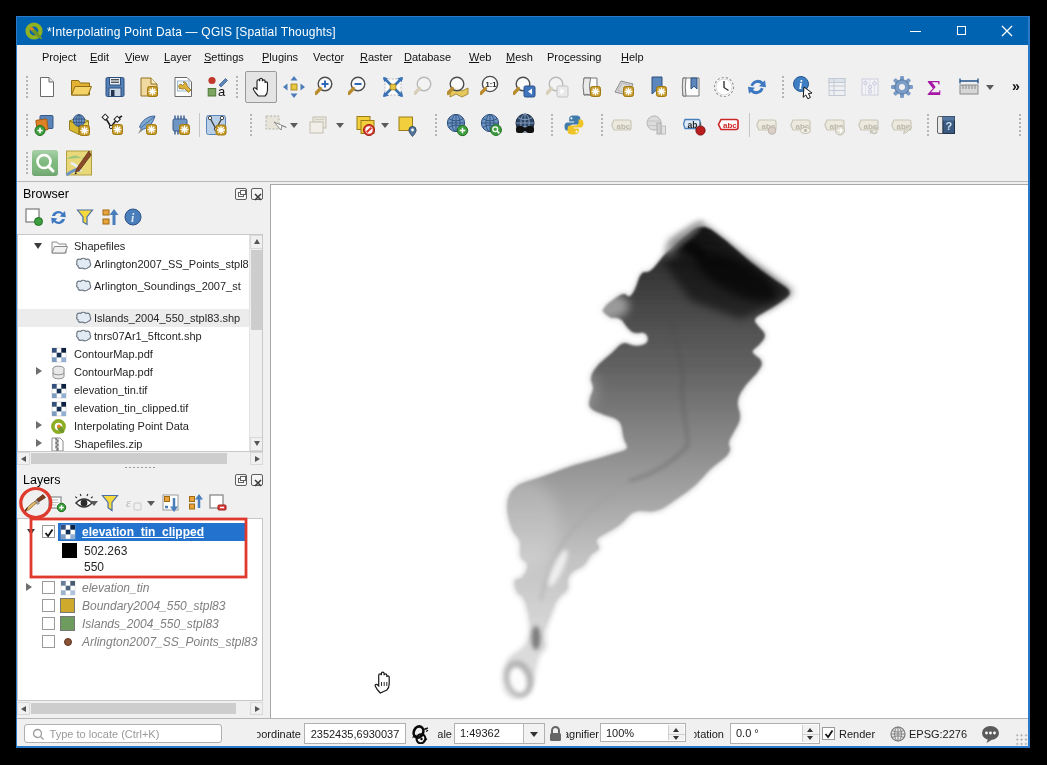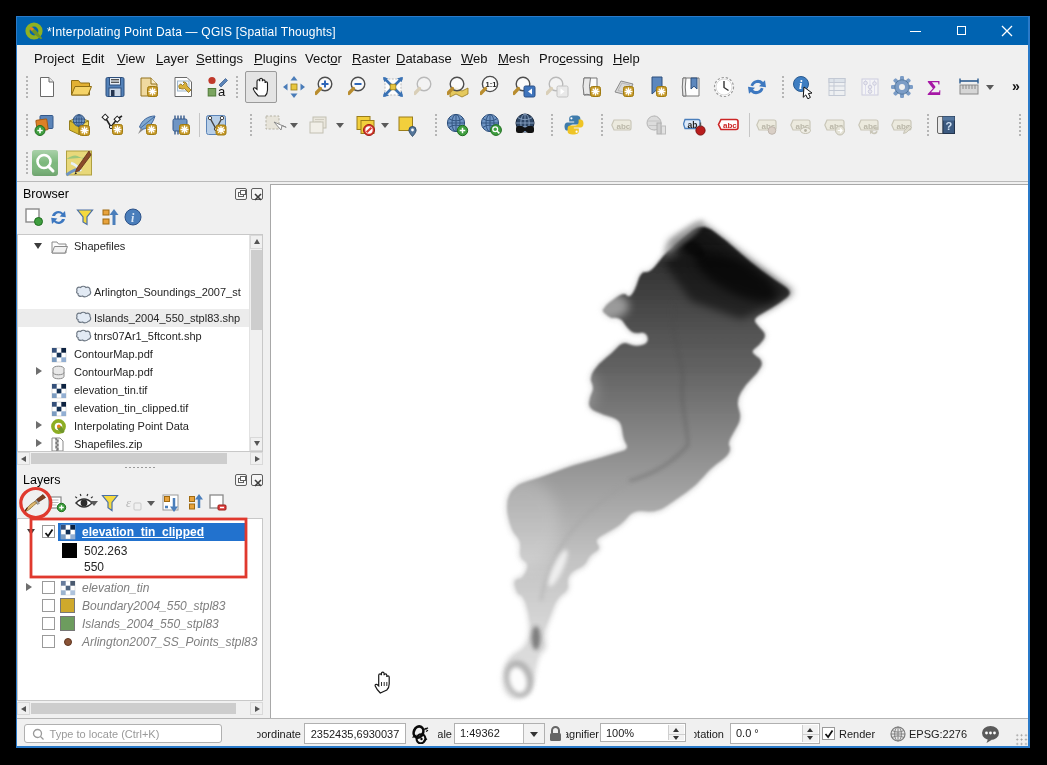--- a/index.html
+++ b/index.html
@@ -1,19 +1,19 @@
 <!DOCTYPE html>
 <html><head><meta charset="utf-8"><style>
 *{margin:0;padding:0;box-sizing:border-box}
 html,body{width:1047px;height:765px;background:#000;font-family:"Liberation Sans",sans-serif;overflow:hidden}
 #win{position:absolute;left:16px;top:16px;width:1014px;height:732px;background:#f0f0f0;box-shadow:inset 0 0 0 1px #2a7ac9}
 .abs{position:absolute}
 #title{position:absolute;left:1px;top:1px;width:1012px;height:28px;background:#0063b1;color:#fff;font-size:12px}
 #title .txt{position:absolute;left:30px;top:8px;letter-spacing:.2px}
-#menu{position:absolute;left:4px;top:29px;width:100%;height:23px;font-size:13px;color:#111}
+#menu{position:absolute;left:12px;top:29px;width:100%;height:23px;font-size:11px;color:#111}
 #menu span{position:absolute;top:6px}
 #menu u{text-decoration:underline}
 #tb{position:absolute;left:0;top:0;width:100%;height:166px;border-bottom:1px solid #b9b9b9}
 .grip{position:absolute;width:4px;height:26px;background-image:radial-gradient(#b5b5b5 1px,transparent 1.2px);background-size:4px 4px;background-position:1px 1px}
 .ico{position:absolute;width:24px;height:24px}
 .ico svg{position:absolute;left:0;top:0}
 .caret{position:absolute;width:0;height:0;border-left:4px solid transparent;border-right:4px solid transparent;border-top:5px solid #5a5a5a}
 .sep{position:absolute;width:1px;height:24px;background:#c6c6c6}
 
 #dock{position:absolute;left:0;top:166px;width:248px;height:536px;background:#f0f0f0}
@@ -594,21 +594,27 @@
       </div>
       <div class="tree" style="left:1px;top:52px;width:246px;height:218px">
         <div class="trow" style="top:1.5px;">
           <div class="exp expd" style="left:16px;top:6px"></div>
           <div class="abs" style="left:33px;top:2px"><svg width="17" height="15">
               <path d="M1 3h5l1.5 2H15v9H1z" fill="#fbfbfb" stroke="#8a8a8a"></path>
               <path d="M1 14l2.5-6.5H16.5L14 14z" fill="#f2f2f2" stroke="#8a8a8a"></path>
             </svg></div>
           <span class="abs" style="left:56px;top:0">Shapefiles</span>
         </div>
-        <div class="trow" style="top:48px;padding-left:29px;">
+        <div class="trow" style="top:19.5px;">
+          <div class="abs" style="left:57px;top:2px"><svg width="17" height="13">
+              <path d="M2 6 C1 3 3 1.5 5.5 2.5 C7 1 9.5 1 11 2.5 C13.5 1.5 15.5 3 15 5.5 C16.5 7.5 15.5 10 13 10.5 C12 12 9 12.2 7.5 11 C4.5 12 2.5 10.5 3 8.5 C1.5 8 1.2 7 2 6z" fill="#e2eaf4" stroke="#6e7884" stroke-width="1.2"></path>
+            </svg></div>
+          <span class="abs" style="left:76px;top:0">Arlington2007_SS_Points_stpl8</span>
+        </div>
+        <div class="trow" style="top:42px;padding-left:29px;">
           <div class="abs" style="left:57px;top:2px"><svg width="17" height="13">
               <path d="M2 6 C1 3 3 1.5 5.5 2.5 C7 1 9.5 1 11 2.5 C13.5 1.5 15.5 3 15 5.5 C16.5 7.5 15.5 10 13 10.5 C12 12 9 12.2 7.5 11 C4.5 12 2.5 10.5 3 8.5 C1.5 8 1.2 7 2 6z" fill="#e2eaf4" stroke="#6e7884" stroke-width="1.2"></path>
             </svg></div>
           <span class="abs" style="left:76px;top:0">Arlington_Soundings_2007_st</span>
         </div>
         <div class="trow" style="top:73.5px; background:#ececec;">
           <div class="abs" style="left:57px;top:2px"><svg width="17" height="13">
               <path d="M2 6 C1 3 3 1.5 5.5 2.5 C7 1 9.5 1 11 2.5 C13.5 1.5 15.5 3 15 5.5 C16.5 7.5 15.5 10 13 10.5 C12 12 9 12.2 7.5 11 C4.5 12 2.5 10.5 3 8.5 C1.5 8 1.2 7 2 6z" fill="#e2eaf4" stroke="#6e7884" stroke-width="1.2"></path>
             </svg></div>
           <span class="abs" style="left:76px;top:0">Islands_2004_550_stpl83.shp</span>

